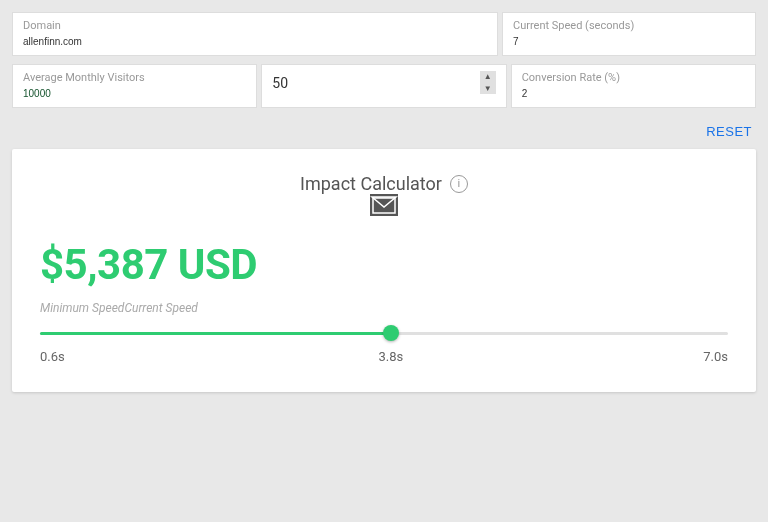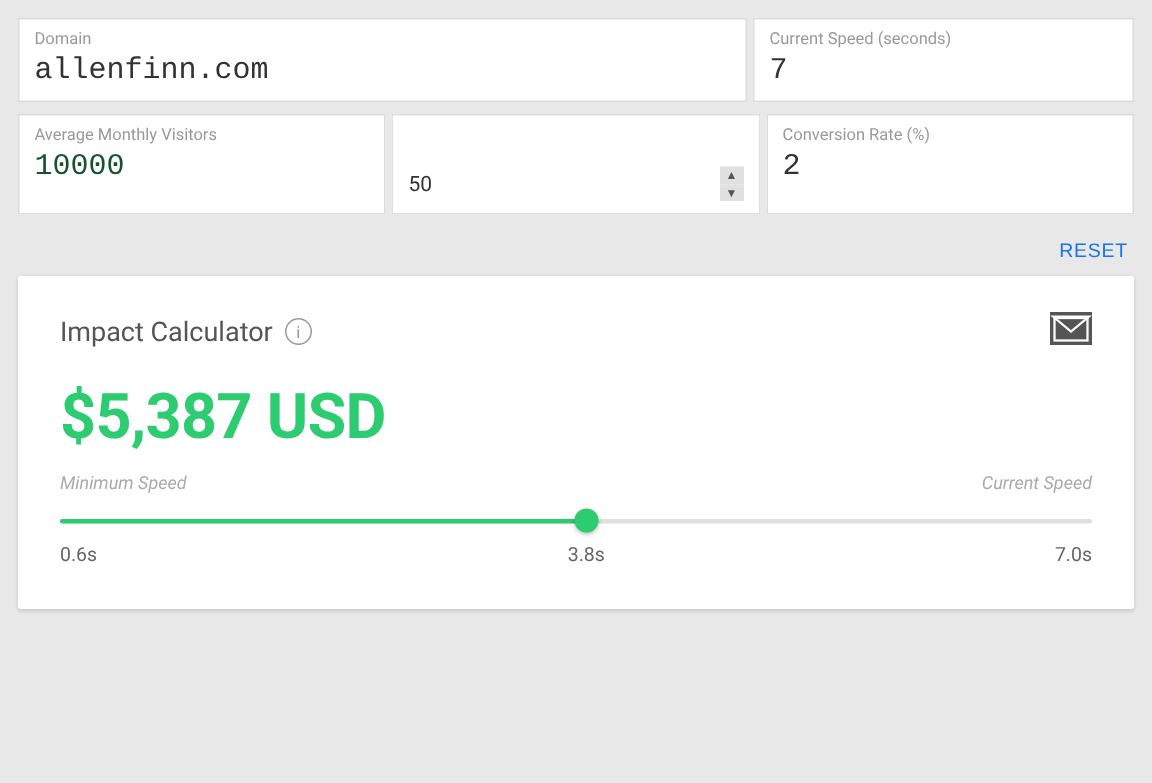--- a/index.html
+++ b/index.html
@@ -32,37 +32,36 @@
     .input-group.half { flex: 1; }
 
     .input-label {
       font-size: 11px;
       color: #999;
       margin-bottom: 4px;
       font-weight: 400;
     }
 
     .input-value {
-      font-size: 20px;
+      font-size: 10px;
       color: #333;
       border: none;
       outline: none;
       background: transparent;
       width: 100%;
-      font-family: Liberation Mono, monospace;
+      font-family: Liberation Sans, sans-serif;
     }
 
     .input-value.orange {
       color: #14532d;
     }
 
     .input-with-spinner {
       display: flex;
       align-items: center;
-      margin-top: 28px;
     }
 
     .input-with-spinner input {
       font-size: 14px;
       color: #333;
       border: none;
       outline: none;
       background: transparent;
       flex: 1;
       font-family: inherit;
@@ -106,20 +105,21 @@
       border-radius: 2px;
       box-shadow: 0 1px 3px rgba(0,0,0,0.15);
       padding: 24px 28px 28px 28px;
     }
 
     .card-header {
       display: flex;
       align-items: center;
       justify-content: space-between;
       margin-bottom: 20px;
+      flex-direction: column;
     }
 
     .card-title-area {
       display: flex;
       align-items: center;
       gap: 8px;
     }
 
     .card-title {
       font-size: 18px;
@@ -159,21 +159,20 @@
       color: #f5820d;
       margin-bottom: 28px;
     }
 
     .slider-section {
       position: relative;
     }
 
     .slider-labels-top {
       display: flex;
-      justify-content: space-between;
       margin-bottom: 8px;
     }
 
     .slider-label {
       font-size: 12px;
       color: #aaa;
       font-style: italic;
     }
 
     .slider-track-container {

